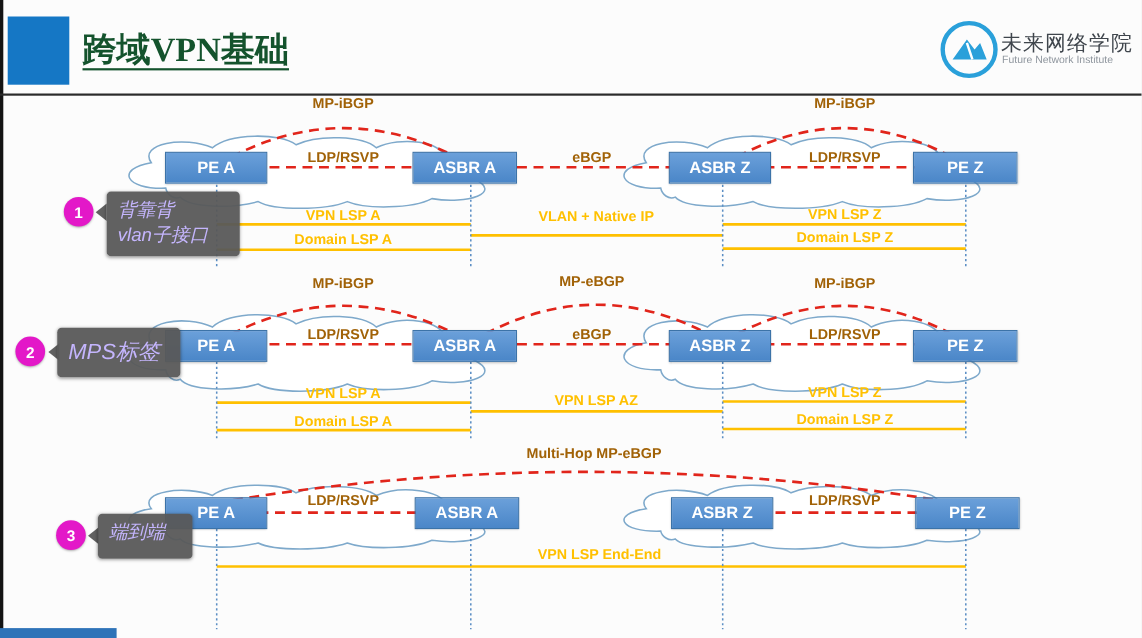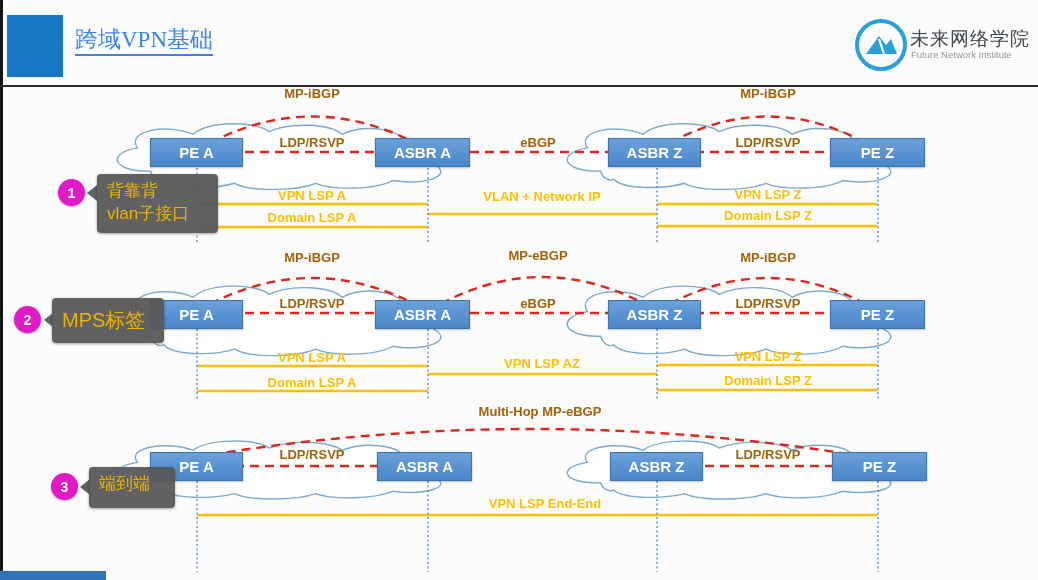--- a/index.html
+++ b/index.html
@@ -2,42 +2,42 @@
 <html><head>
 <meta charset="utf-8">
 <style>
   html,body{margin:0;padding:0;background:#e9e9e9;}
   #stage{position:relative;width:1038px;height:580px;background:#fcfcfc;overflow:hidden;
          font-family:"Liberation Sans",sans-serif;}
   .abs{position:absolute;}
   
   .left-edge{left:0;top:0;width:3px;height:580px;background:#141414;}
   .hdr-square{left:7px;top:15px;width:56px;height:62px;background:#1577c5;}
-  .page-title{left:75px;top:24px;font-family:"Liberation Serif",serif;font-weight:normal;
-              font-size:23px;color:#3b82f6;text-decoration:underline;
+  .page-title{left:75px;top:24px;font-family:"Liberation Serif",serif;font-weight:bold;
+              font-size:31px;color:#14532d;text-decoration:underline;
               text-decoration-thickness:2px;text-underline-offset:7px;white-space:nowrap;}
   .hdr-divider{left:0;top:85px;width:1038px;height:2px;background:#2b2b2b;}
   
   .logo-cn{left:910px;top:26px;font-size:19px;color:#3f454c;letter-spacing:1px;white-space:nowrap;}
   .logo-en{left:911px;top:49px;font-size:9.5px;color:#8f969e;white-space:nowrap;}
   
   .red{color:#a16207;font-weight:bold;font-size:13px;text-align:center;white-space:nowrap;}
   .yel{color:#ffc000;font-weight:bold;font-size:13px;text-align:center;white-space:nowrap;}
   .lbl{width:130px;}
   .lblw{width:200px;}
   .node{position:absolute;height:29px;display:flex;align-items:center;justify-content:center;
         background:linear-gradient(180deg,#6ba0da 0%,#4a86c8 100%);
         border:1px solid #3c73a8;box-sizing:border-box;color:#fff;font-weight:bold;
         font-size:15px;box-shadow:0 1px 2px rgba(0,0,0,.25);white-space:nowrap;}
   
   .co-circle{width:27px;height:27px;border-radius:50%;background:#e318c8;color:#fff;
              font-weight:bold;font-size:14px;display:flex;align-items:center;justify-content:center;
              box-shadow:0 1px 2px rgba(0,0,0,.3);}
-  .co-box{background:rgba(89,89,89,0.95);border-radius:4px;color:#eab308;
-          box-shadow:0 1px 3px rgba(0,0,0,.35);padding:6px 10px;box-sizing:border-box;}
+  .co-box{background:rgba(89,89,89,0.95);border-radius:4px;color:#c4b5fd;
+          box-shadow:0 1px 3px rgba(0,0,0,.35);padding:6px 10px;box-sizing:border-box;font-style:italic;}
   .co-notch{width:0;height:0;border-top:8px solid transparent;border-bottom:8px solid transparent;
             border-right:10px solid rgba(89,89,89,0.95);}
   .co-line{display:block;line-height:1.35;white-space:nowrap;}
   .bottom-strip{left:0;top:571px;width:106px;height:9px;background:#2e73b8;}
 </style>
 </head>
 <body>
 
 <div id="stage">
 
@@ -121,21 +121,21 @@
   <div class="abs red lbl" style="left:473px;top:135px">eBGP</div>
   <div class="abs red lbl" style="left:703px;top:135px">LDP/RSVP</div>
 
   <div class="node" style="left:150px;top:138px;width:93px">PE A</div>
   <div class="node" style="left:375px;top:138px;width:95px">ASBR A</div>
   <div class="node" style="left:608px;top:138px;width:93px">ASBR Z</div>
   <div class="node" style="left:830px;top:138px;width:95px">PE Z</div>
 
   <div class="abs yel lbl" style="left:247px;top:188px">VPN LSP A</div>
   <div class="abs yel lbl" style="left:247px;top:210px">Domain LSP A</div>
-  <div class="abs yel lblw" style="left:442px;top:189px">VLAN + Network IP</div>
+  <div class="abs yel lblw" style="left:442px;top:189px">VLAN + Native IP</div>
   <div class="abs yel lbl" style="left:703px;top:187px">VPN LSP Z</div>
   <div class="abs yel lbl" style="left:703px;top:208px">Domain LSP Z</div>
 
   <div class="abs co-circle" style="left:58px;top:179px">1</div>
   <div class="abs co-notch" style="left:87px;top:185px"></div>
   <div class="abs co-box" style="left:97px;top:174px;width:121px;height:59px;font-size:17px">
     <span class="co-line">背靠背</span>
     <span class="co-line">vlan子接口</span>
   </div>
 

